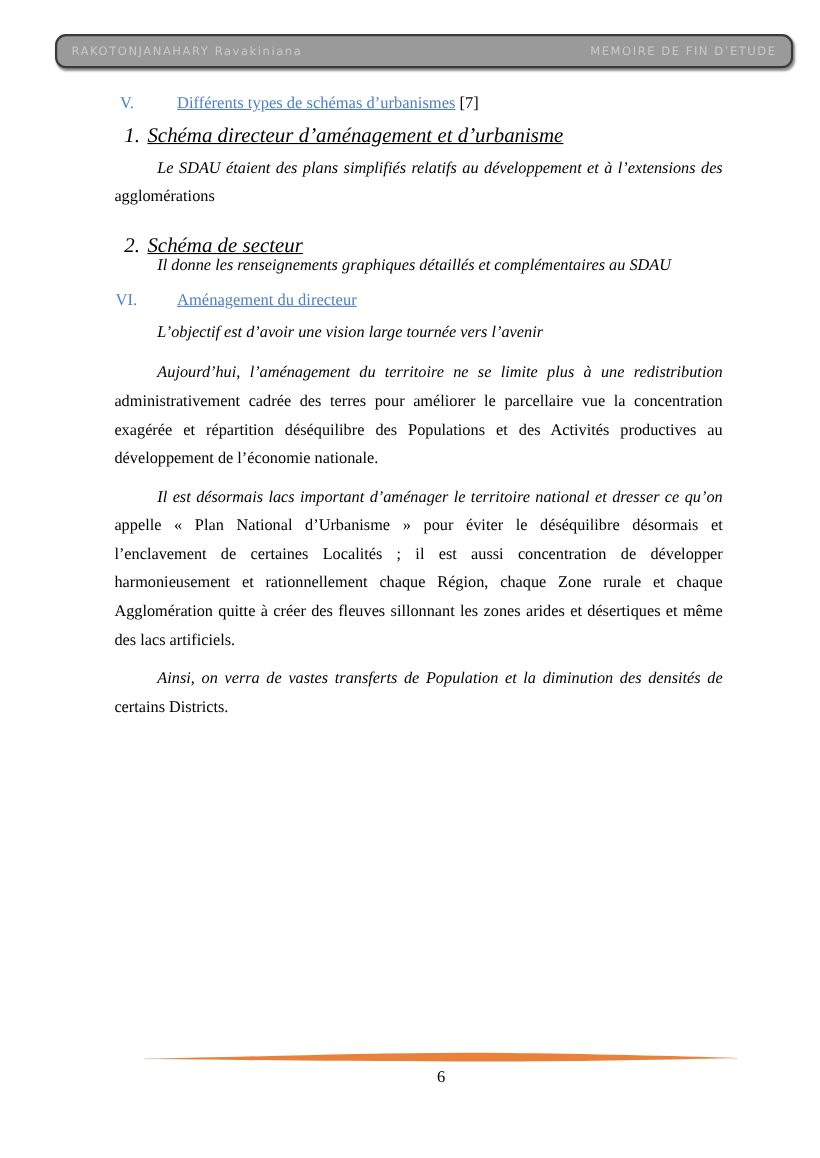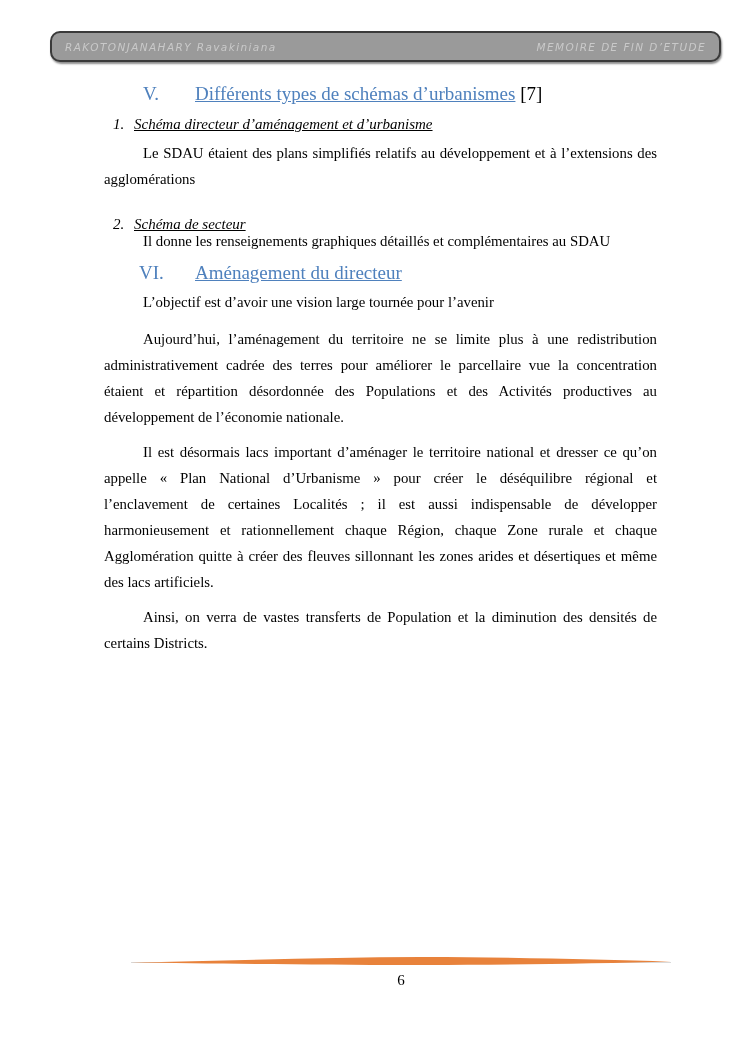--- a/index.html
+++ b/index.html
@@ -7,48 +7,48 @@
     position:relative; width:745px; height:1053px; background:#ffffff;
     font-family:"Liberation Serif", serif; color:#000; overflow:hidden;
   }
   
   .header-bar {
     position:absolute; left:50px; top:31px; width:671px; height:31px;
     background:#9a9a9a; border:2px solid #3a3a3a; border-radius:10px;
     box-sizing:border-box; box-shadow:1px 2px 2px rgba(0,0,0,0.45);
     display:flex; justify-content:space-between; align-items:center;
     padding:0 13px;
-    font-family:"DejaVu Sans", sans-serif; font-style:italic;
+    font-family:"DejaVu Sans", sans-serif; 
     font-size:10.5px; color:#c9c9c9; letter-spacing:1.4px;
   }
   .header-bar .hl { white-space:nowrap; }
   
   .heading {
-    position:absolute; left:122px; width:553px;
-    font-size:19px; color:#4F81BD; line-height:20px;
+    position:absolute; left:88px; width:553px;
+    font-size:15px; color:#4F81BD; line-height:20px;
   }
   .hnum { display:inline-block; width:73px; padding-left:21px; box-sizing:border-box; }
   .hnum.vi { padding-left:17px;font-family:Liberation Serif, serif; }
   .htitle { text-decoration:underline; }
   .hsuffix { color:#000000; }
   
   .item {
     position:absolute; left:104px; width:553px;
-    font-size:15px; font-style:italic; line-height:20px;
+    font-size:19px; font-style:italic; line-height:20px;
   }
   .inum { display:inline-block; width:30px; padding-left:9px; box-sizing:border-box; }
   .ititle { text-decoration:underline; }
   
   .para {
     position:absolute; left:104px; width:553px;
     font-size:14.8px; line-height:26px;
   }
   .line { min-height:26px; }
   .line.j { text-align:justify; text-align-last:justify; }
-  .line.ind { padding-left:39px; }
+  .line.ind { padding-left:39px;font-style:italic; }
   
   .divider { position:absolute; left:131px; top:954px; width:540px; height:16px; }
   .pagenum {
     position:absolute; left:131px; top:972px; width:540px;
     text-align:center; font-size:15px; color:#000;
   }
 </style>
 </head>
 <body>
 
@@ -79,34 +79,34 @@
 
   <div class="para" style="top:228px;">
     <div class="line ind">Il donne les renseignements graphiques détaillés et complémentaires au SDAU</div>
   </div>
 
   <div class="heading" style="top:263px;">
     <span class="hnum vi">VI.</span><span class="htitle">Aménagement du directeur</span>
   </div>
 
   <div class="para" style="top:289px;">
-    <div class="line ind">L’objectif est d’avoir une vision large tournée pour l’avenir</div>
+    <div class="line ind">L’objectif est d’avoir une vision large tournée vers l’avenir</div>
   </div>
 
   <div class="para" style="top:326px;">
     <div class="line ind j">Aujourd’hui, l’aménagement du territoire ne se limite plus à une redistribution</div>
     <div class="line j">administrativement cadrée des terres pour améliorer le parcellaire vue la concentration</div>
-    <div class="line j">étaient et répartition désordonnée des Populations et des Activités productives au</div>
+    <div class="line j">exagérée et répartition déséquilibre des Populations et des Activités productives au</div>
     <div class="line">développement de l’économie nationale.</div>
   </div>
 
   <div class="para" style="top:439px;">
     <div class="line ind j">Il est désormais lacs important d’aménager le territoire national et dresser ce qu’on</div>
-    <div class="line j">appelle « Plan National d’Urbanisme » pour créer le déséquilibre régional et</div>
-    <div class="line j">l’enclavement de certaines Localités ; il est aussi indispensable de développer</div>
+    <div class="line j">appelle « Plan National d’Urbanisme » pour éviter le déséquilibre désormais et</div>
+    <div class="line j">l’enclavement de certaines Localités ; il est aussi concentration de développer</div>
     <div class="line j">harmonieusement et rationnellement chaque Région, chaque Zone rurale et chaque</div>
     <div class="line j">Agglomération quitte à créer des fleuves sillonnant les zones arides et désertiques et même</div>
     <div class="line">des lacs artificiels.</div>
   </div>
 
   <div class="para" style="top:604px;">
     <div class="line ind j">Ainsi, on verra de vastes transferts de Population et la diminution des densités de</div>
     <div class="line">certains Districts.</div>
   </div>
 

